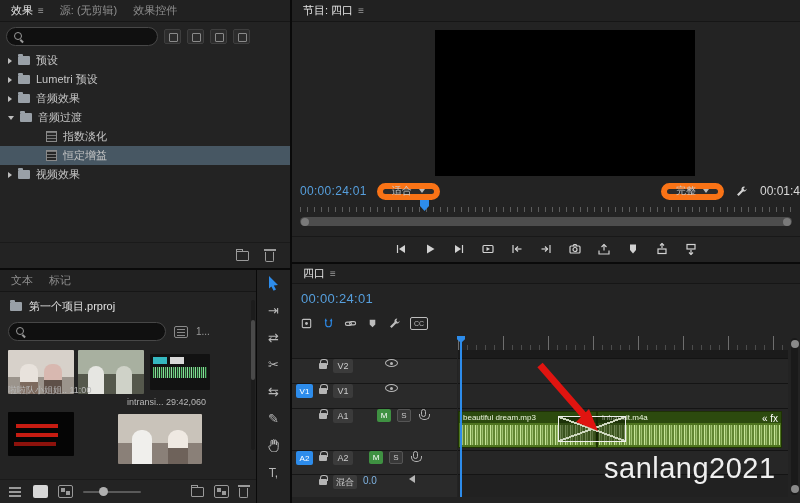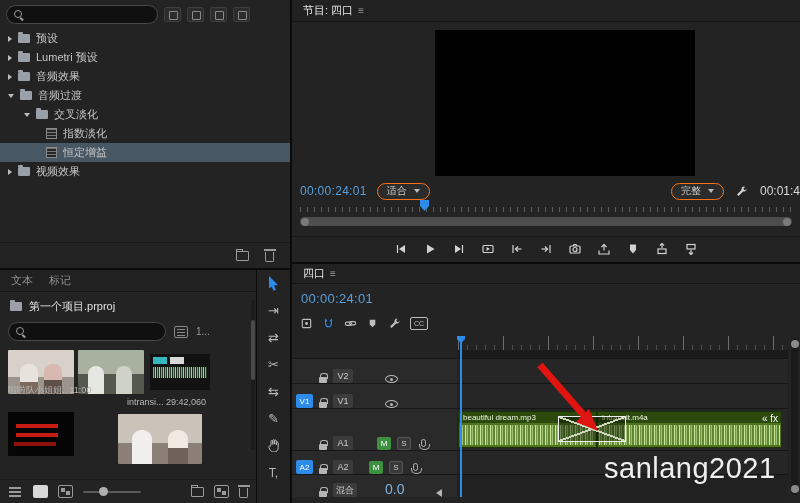--- a/index.html
+++ b/index.html
@@ -82,53 +82,53 @@
   .spacer{flex:1}
 
   
   .tool{width:33px;height:27px;display:flex;align-items:center;justify-content:center;color:#b8b8b8;font-size:13px}
   .tool svg{display:block}
 
   
   .pm-video{position:absolute;left:143px;top:30px;width:260px;height:146px;background:#000}
   .pm-controls{position:absolute;left:8px;right:0;top:182px;height:18px;display:flex;align-items:center;gap:10px;font-size:11.5px}
   .tc{color:#569fdd;font-size:12px;letter-spacing:.3px}
-  .dd{display:flex;align-items:center;gap:7px;height:17px;padding:0 9px;background:#2b2b2b;border:1px solid #f97316;border-radius:9px;font-size:10px;color:#ccc;white-space:nowrap}
+  .dd{display:flex;align-items:center;gap:7px;height:17px;padding:0 9px;background:#2b2b2b;border:6px solid #f97316;border-radius:9px;font-size:10px;color:#ccc;white-space:nowrap}
   .caret{width:0;height:0;border-left:3.5px solid transparent;border-right:3.5px solid transparent;border-top:4px solid #bbb}
   .duration{color:#d8d8d8;font-size:12px;white-space:nowrap}
   .pm-ruler{position:absolute;left:8px;right:8px;top:203px;height:9px;background:repeating-linear-gradient(90deg,#5c5c5c 0 1px,transparent 1px 7px);background-position:0 bottom;background-size:100% 5px;background-repeat:no-repeat}
   .pm-playhead{position:absolute;left:128px;top:200px;width:9px;height:11px;background:#2d8ceb;clip-path:polygon(0 0,100% 0,100% 55%,50% 100%,0 55%)}
   .pm-scroll{position:absolute;left:8px;right:8px;top:217px;height:9px;background:#191919;border-radius:5px}
   .pm-scroll .bar{position:absolute;left:0;right:0;top:0;bottom:0;background:#4d4d4d;border-radius:5px}
   .pm-scroll .kn{position:absolute;top:0.5px;width:8px;height:8px;border-radius:50%;background:#7a7a7a}
   .pm-transport{position:absolute;left:0;right:0;top:236px;height:24px;display:flex;align-items:center;justify-content:center;gap:13px;border-top:1px solid #181818}
   .tbtn{width:16px;height:16px;display:flex;align-items:center;justify-content:center}
   .tbtn svg{stroke:#d2d2d2;fill:none;stroke-width:1.2}
   .tbtn svg .f{fill:#d2d2d2;stroke:none}
 
   
   .tl-timecode{position:absolute;left:9px;top:27px;font-size:13px;color:#569fdd;letter-spacing:.3px}
   .tl-toolbar{position:absolute;left:8px;top:50px;height:18px;display:flex;align-items:center;gap:9px}
   .tl-toolbar svg{stroke:#bdbdbd;fill:none;stroke-width:1.2;display:block}
   .ccbox{height:13px;padding:0 3px;border:1px solid #bdbdbd;border-radius:2px;font-size:7px;color:#bdbdbd;display:flex;align-items:center}
   .tl-ruler{position:absolute;left:166px;right:12px;top:72px;height:14px;background-color:#232323;background-image:repeating-linear-gradient(90deg,#6e6e6e 0 1px,transparent 1px 45px),repeating-linear-gradient(90deg,#4c4c4c 0 1px,transparent 1px 9px);background-size:100% 100%,100% 5px;background-position:0 0,0 9px;background-repeat:repeat-x}
   .workarea{position:absolute;left:166px;right:12px;top:86px;height:8px;background:#1b1b1b}
-  .trk{position:absolute;left:0;width:165px;display:flex;align-items:flex-end;gap:6px;padding-left:4px;background:#2a2a2a;border-top:1px solid #161616;font-size:9px}
+  .trk{position:absolute;left:0;width:165px;display:flex;align-items:flex-start;gap:6px;padding-left:4px;background:#2a2a2a;border-top:1px solid #161616;font-size:9px}
   .srcbox{width:17px;height:14px;background:#2d8ceb;color:#fff;font-size:8px;display:flex;align-items:center;justify-content:center;border-radius:2px;flex:0 0 auto}
   .srcspacer{width:17px;flex:0 0 auto}
   .lockic{position:relative;width:8px;height:6px;background:#b5b5b5;border-radius:1px;margin-top:4px;flex:0 0 auto}
   .lockic::before{content:"";position:absolute;top:-4px;left:1px;width:6px;height:4.5px;border:1.2px solid #b5b5b5;border-bottom:none;border-radius:3px 3px 0 0}
   .namebox{min-width:20px;height:14px;background:#3b3b3b;border-radius:2px;color:#ccc;display:flex;align-items:center;justify-content:center;padding:0 3px;flex:0 0 auto}
   .eyeic{position:relative;width:13px;height:8px;border:1px solid #b5b5b5;border-radius:50%;margin-left:26px}
   .eyeic::after{content:"";position:absolute;left:4px;top:1.5px;width:3px;height:3px;border-radius:50%;background:#b5b5b5}
   .mbtn{width:14px;height:13px;background:#3f9142;color:#fff;border-radius:2px;display:flex;align-items:center;justify-content:center;font-size:8px;margin-left:18px;flex:0 0 auto}
   .sbtn{width:14px;height:13px;background:#383838;border:1px solid #555;color:#ccc;border-radius:2px;display:flex;align-items:center;justify-content:center;font-size:8px;flex:0 0 auto}
   .micic{position:relative;width:5px;height:8px;border:1px solid #b5b5b5;border-radius:2.5px;margin:0 0 3px 4px;flex:0 0 auto}
   .micic::after{content:"";position:absolute;left:-3px;top:3.5px;width:9px;height:5px;border:1px solid #b5b5b5;border-top:none;border-radius:0 0 5px 5px}
-  .level{color:#7fb2e0;font-size:14px;margin-left:22px}
+  .level{color:#7fb2e0;font-size:10px;}
   .panic{width:0;height:0;border-top:4px solid transparent;border-bottom:4px solid transparent;border-right:6px solid #b5b5b5;margin-left:26px}
   .lane{position:absolute;left:166px;right:12px;background:#262626;border-top:1px solid #141414}
   .tl-playhead{position:absolute;left:168px;top:72px;width:2px;height:161px;background:#2d8ceb}
   .tl-playhead::before{content:"";position:absolute;left:-3px;top:0;width:8px;height:7px;background:#2d8ceb;clip-path:polygon(0 0,100% 0,100% 45%,50% 100%,0 45%)}
   .clip{position:absolute;top:2px;bottom:2px;background:#4e741f;border:1px solid #1e3204;overflow:hidden}
   .clip .ctitle{height:11px;background:#2c4a0e;font-size:8px;color:#eef7e0;padding:0 4px;white-space:nowrap;overflow:hidden;display:flex;align-items:center;gap:2px}
   .wave{position:absolute;left:1px;right:1px;top:13px;bottom:2px;background:repeating-linear-gradient(90deg,rgba(205,235,160,.95) 0 1px,rgba(205,235,160,.28) 1px 2px,rgba(205,235,160,.65) 2px 3px,rgba(205,235,160,.15) 3px 5px)}
   .fxbadge{position:absolute;right:3px;top:1px;font-size:10px;color:#fff}
   .fxbadge::before{content:"\00AB\00A0"}
   .transition{position:absolute;left:100px;top:7px;width:68px;height:26px;border:1px solid #eee;background:rgba(12,22,4,.45);z-index:3;background-image:linear-gradient(to bottom right,transparent 48%,#cfd8c0 48% 52%,transparent 52%),linear-gradient(to top right,transparent 48%,#cfd8c0 48% 52%,transparent 52%)}
@@ -138,20 +138,32 @@
   .annotation-arrow{position:absolute;left:520px;top:352px;pointer-events:none;z-index:50}
   .watermark{position:absolute;left:604px;top:452px;font-size:29px;color:rgba(255,255,255,.93);z-index:60;letter-spacing:.5px}
 
   .scrollbar-thin{position:absolute;right:1px;top:30px;width:4px;height:150px;background:#1c1c1c;border-radius:2px}
   .scrollbar-thin .kn{position:absolute;left:0;top:20px;width:4px;height:60px;background:#4a4a4a;border-radius:2px}
 </style>
 </head>
 <body>
 
 <div class="panel" id="effects">
+  <div class="tabbar">
+    <div class="tab active">
+      <span>效果</span>
+      <span class="hamb"></span>
+    </div>
+    <div class="tab">
+      <span>源: (无剪辑)</span>
+    </div>
+    <div class="tab">
+      <span>效果控件</span>
+    </div>
+  </div>
   <div class="fx-searchrow">
     <div class="searchbox">
       <span class="mag"></span>
       <input type="text" style="">
     </div>
     <span class="badge"></span>
     <span class="badge"></span>
     <span class="badge"></span>
     <span class="badge"></span>
   </div>
@@ -168,25 +180,20 @@
     </div>
     <div class="trow">
       <span class="chev"></span>
       <span class="folder-ic"></span>
       <span>音频效果</span>
     </div>
     <div class="trow">
       <span class="chev open"></span>
       <span class="folder-ic"></span>
       <span>音频过渡</span>
-    </div>
-    <div class="trow ind1">
-      <span class="chev open"></span>
-      <span class="folder-ic"></span>
-      <span>交叉淡化</span>
     </div>
     <div class="trow ind2">
       <span class="fx-ic"></span>
       <span>指数淡化</span>
     </div>
     <div class="trow ind2 sel">
       <span class="fx-ic"></span>
       <span>恒定增益</span>
     </div>
     <div class="trow">

